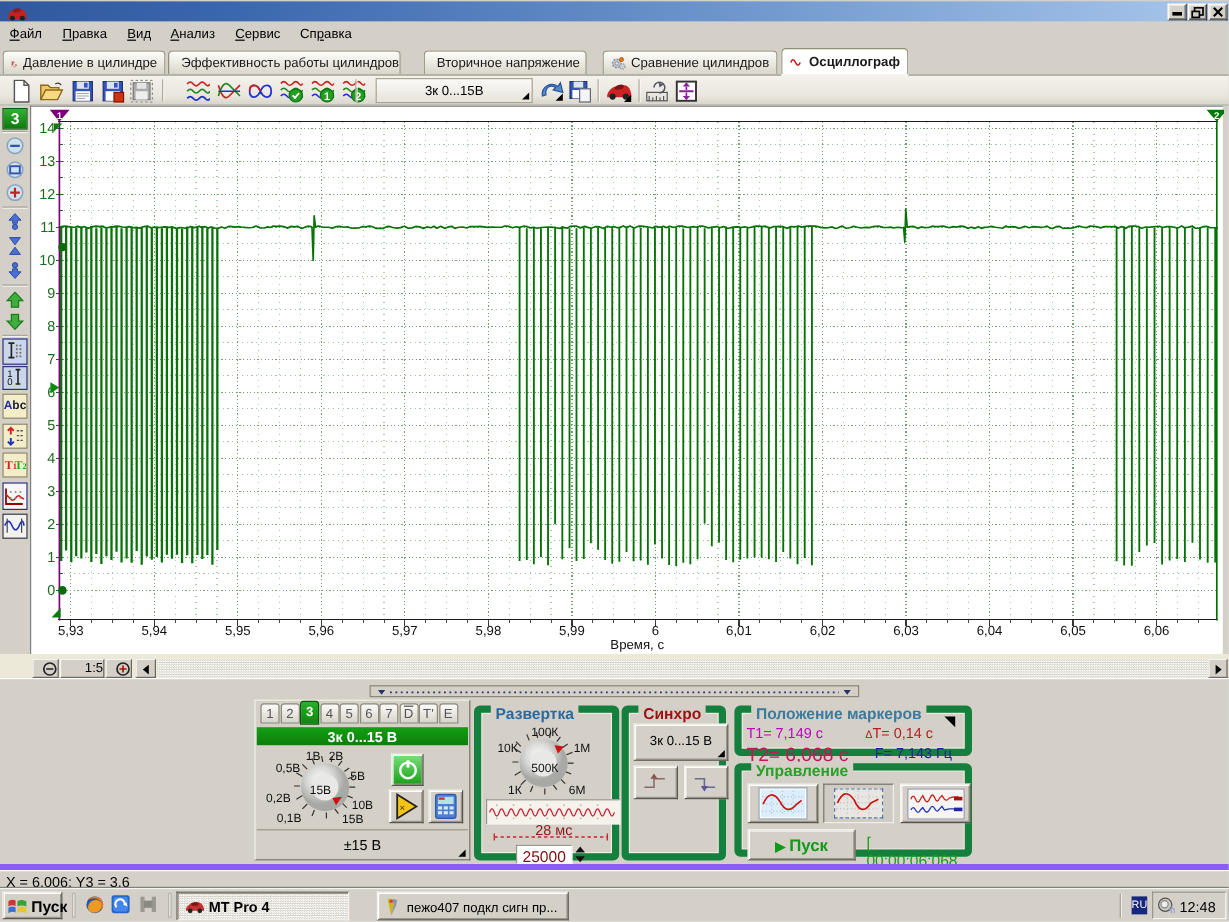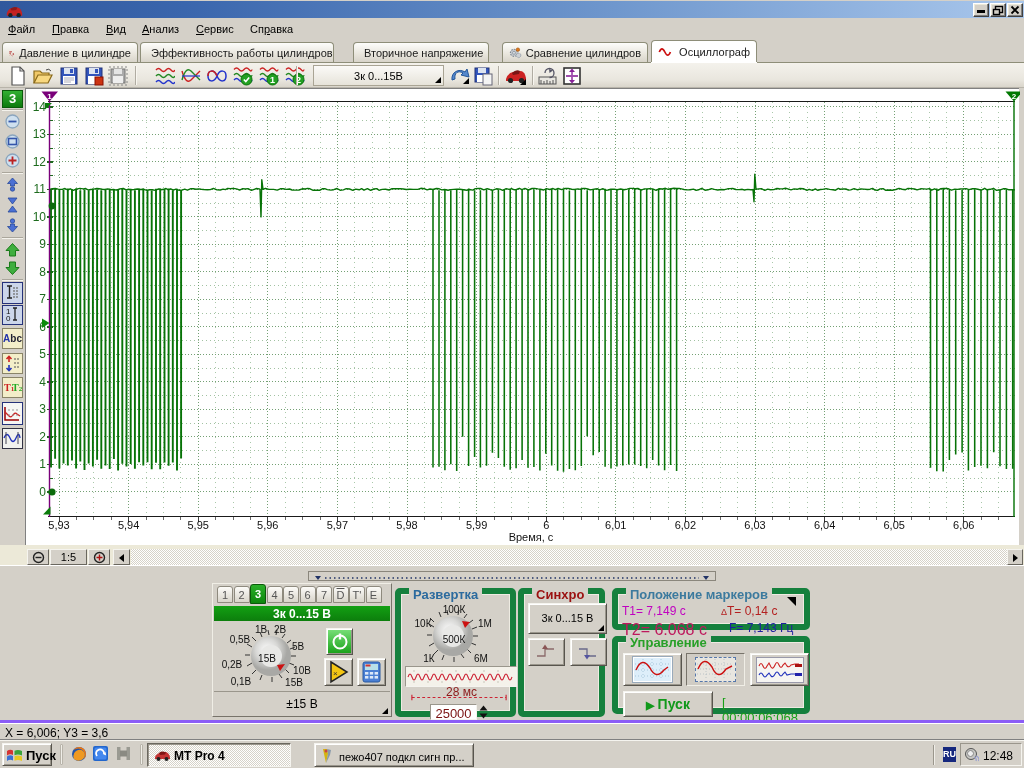--- a/index.html
+++ b/index.html
@@ -4,36 +4,36 @@
 html,body{width:1024px;height:768px;overflow:hidden}
 body{font-family:"Liberation Sans",sans-serif;background:#d4d0c8;position:relative;font-size:11px;color:#000}
 .abs{position:absolute}
 .titlebar{left:0;top:0;width:1024px;height:18px;background:linear-gradient(to right,#31589d,#3a66ad 18%,#6f97cd 60%,#a9c7ec 100%);border-top:1px solid #d4d0c8;color:#fff;font-weight:bold;font-size:12px}
 .tbtn{top:2px;width:16px;height:14px;background:#d4d0c8;border:1px solid;border-color:#fff #404040 #404040 #fff;box-shadow:inset -1px -1px 0 #808080,inset 1px 1px 0 #ece9d8;font-size:9px;text-align:center;line-height:12px;color:#000;font-weight:bold}
 .menubar{left:0;top:18px;width:1024px;height:22px;background:#d4d0c8}
 .menubar span{position:absolute;top:5px}
 u{text-decoration:underline}
 .tabbar{left:0;top:40px;width:1024px;height:22px;background:#d4d0c8}
 .tab{position:absolute;top:2px;height:20px;white-space:nowrap;overflow:hidden;background:linear-gradient(#fdfdfb,#e8e5dc 60%,#d8d4ca);border:1px solid #8e8e79;border-bottom:none;border-radius:4px 4px 0 0;font-size:11px;color:#1a1a1a;display:flex;align-items:center;padding:0 6px}
-.tab.active{background:#fff;height:22px;top:0;font-weight:normal;z-index:3}
+.tab.active{background:#fff;height:22px;top:0;font-weight:bold;z-index:3}
 .toolbar{left:0;top:62px;width:1024px;height:26px;background:linear-gradient(#f4f2ec,#e9e6de 70%,#d9d5cb);border-top:1px solid #fff;border-bottom:1px solid #b8b4aa}
 .ticon{position:absolute;top:3px;width:20px;height:20px}
 .tsep{position:absolute;top:3px;width:1px;height:19px;background:#b0aca2;box-shadow:1px 0 0 #f8f6f0}
 .combo{position:absolute;left:313px;top:2px;width:131px;height:21px;background:linear-gradient(#fbfaf7,#e6e3da);border:1px solid #a9a494;font-size:11px;text-align:center;line-height:20px}
 .corner{position:absolute;right:2px;bottom:2px;width:0;height:0;border-left:6px solid transparent;border-bottom:6px solid #000}
 .leftbar{left:0;top:88px;width:25px;height:457px;background:#d4d0c8}
 .lbtn{position:absolute;left:2px;width:21px}
 .scope{left:25px;top:88px;width:994px;height:457px;background:#fff;border-left:1px solid #808080;border-top:1px solid #808080}
 .scrollrow{left:0;top:545px;width:1024px;height:20px;background:#ece9d8}
-.srbtn{position:absolute;top:4px;height:16px;background:#d4d0c8;border:1px solid;border-color:#f5f4ef #6a675f #6a675f #f5f4ef;font-size:10px;text-align:center}
+.srbtn{position:absolute;top:4px;height:16px;background:#d4d0c8;border:1px solid;border-color:#f5f4ef #6a675f #6a675f #f5f4ef;font-size:10px;text-align:right}
 .dither{background-image:repeating-conic-gradient(#ffffff 0 25%,#d6d2c8 0 50%);background-size:2px 2px}
 .controls{left:0;top:565px;width:1024px;height:155px;background:#d4d0c8;border-top:1px solid #fff}
 .group{position:absolute;border:6px solid #15803d;border-radius:5px;box-shadow:inset 0 0 0 1px #eeebe2}
 .gtitle{position:absolute;top:-7px;left:8px;background:#d4d0c8;padding:0 4px;font-weight:bold;font-size:13px}
-.statusbar{left:0;top:720px;width:1024px;height:26px;background:#d4d0c8;border-top:3px solid #8b5cf6;box-shadow:inset 0 1px 0 #fff}
+.statusbar{left:0;top:720px;width:1024px;height:26px;background:#d4d0c8;border-top:5px solid #8b5cf6;box-shadow:inset 0 1px 0 #fff}
 .taskbar{left:0;top:740px;width:1024px;height:28px;background:#d4d0c8;border-top:1px solid #f5f4ef;box-shadow:0 -1px 0 #808080}
 .raised{background:#d4d0c8;border:1px solid;border-color:#f5f4ef #58554e #58554e #f5f4ef;box-shadow:inset 1px 1px 0 #fff,inset -1px -1px 0 #9a968c}
 .chtab{position:absolute;top:2px;width:16px;height:17px;background:linear-gradient(#fcfbf8,#d8d4ca);border:1px solid #8e8a7e;border-radius:3px 3px 0 0;font-size:11px;color:#555;text-align:center;line-height:16px}
 .chtab.sel{background:linear-gradient(#2ab02a,#0d870d);color:#fff;font-weight:bold;top:0;height:20px;line-height:18px;border-color:#0a5a0a}
 </style></head><body>
 <div class="abs titlebar">
  <svg class="abs" style="left:5px;top:3px" width="19" height="13" viewBox="0 0 15 11">
   <path d="M1 8 Q2 4 5 3.5 L10 3 Q13 3.5 14 8 L14 10 L1 10 Z" fill="#c42222"></path>
   <path d="M4 4 Q7 1.5 10 3 L9 5 L5 5.5 Z" fill="#8c1a1a"></path>
   <circle cx="4" cy="9.5" r="1.8" fill="#222"></circle>
@@ -810,21 +810,21 @@
  </div>
  <div class="abs raised" style="left:314px;top:2px;width:160px;height:24px">
   <svg class="abs" style="left:5px;top:4px" width="14" height="16" viewBox="0 0 14 16">
         <path d="M3 1 l4 0 l1 5 l-2 9 l-2 -9 z" fill="#d4b412"></path>
         <path d="M7 1 l4 1 l-1 5 l-4 8 l2 -9 z" fill="#8899aa"></path>
         <circle cx="6" cy="3" r="1.5" fill="#cc4444"></circle>
       </svg>
   <span class="abs" style="left:24px;top:7px;font-size:11px">пежо407 подкл сигн пр...</span>
  </div>
  <div class="abs" style="left:933px;top:4px;width:2px;height:20px;background:#f0eee8;border-left:1px solid #9a968c"></div>
- <div class="abs" style="left:943px;top:6px;width:13px;height:15px;background:#16287e;color:#fff;font-size:9px;font-weight:bold;text-align:center;line-height:15px">RU</div>
+ <div class="abs" style="left:943px;top:6px;width:13px;height:15px;background:#16287e;color:#fff;font-size:9px;font-weight:normal;text-align:center;line-height:15px">RU</div>
  <div class="abs" style="left:960px;top:2px;width:62px;height:23px;border:1px solid;border-color:#9a968c #f5f4ef #f5f4ef #9a968c">
   <svg class="abs" style="left:3px;top:3px" width="15" height="15" viewBox="0 0 15 15">
         <circle cx="7" cy="7" r="5.5" fill="#c8c8c4" stroke="#555"></circle>
         <circle cx="6.5" cy="6.5" r="3" fill="#eee" stroke="#888"></circle>
         <path d="M10 10 q3 1 2 4 M12 9 q4 1.5 2.5 5" stroke="#99a0d0" fill="none" stroke-width="1.2"></path>
       </svg>
   <span class="abs" style="left:22px;top:5px;font-size:12px">12:48</span>
  </div>
 </div>
 

